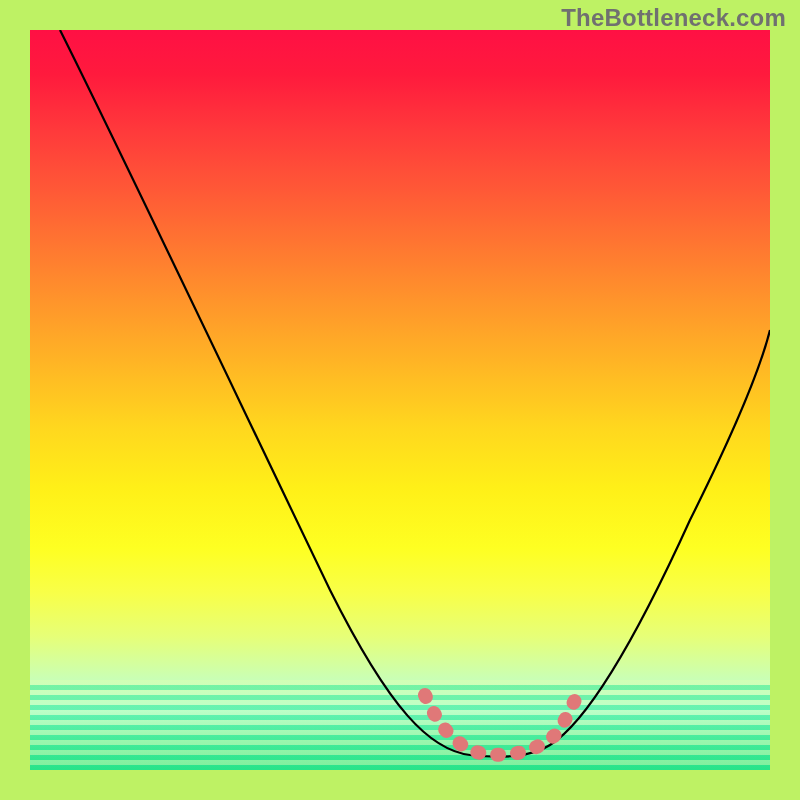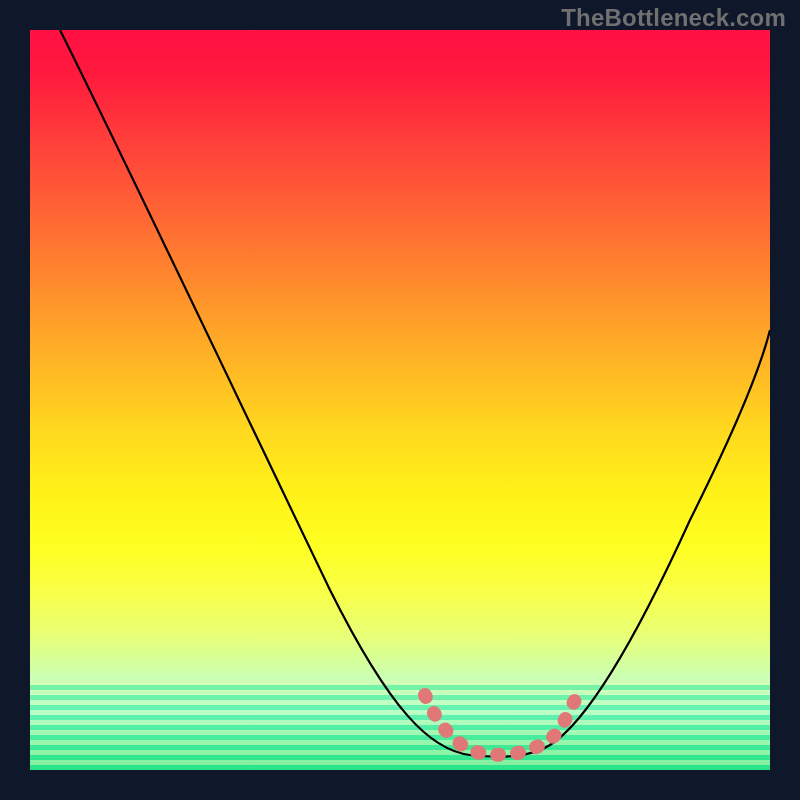--- a/index.html
+++ b/index.html
@@ -1,21 +1,21 @@
 <!DOCTYPE html>
 <html><head>
 <meta charset="utf-8">
 <style>
   * { margin: 0; padding: 0; box-sizing: border-box; }
   html, body { width: 800px; height: 800px; overflow: hidden; background: #000; }
   .frame {
     position: relative;
     width: 800px;
     height: 800px;
-    background: #0f172a;
+    background: #bef264;
   }
   .plot-area {
     position: absolute;
     left: 30px;
     top: 30px;
     width: 740px;
     height: 740px;
     background: linear-gradient(to bottom,
       #ff1044 0%,
       #ff1a3d 6%,

